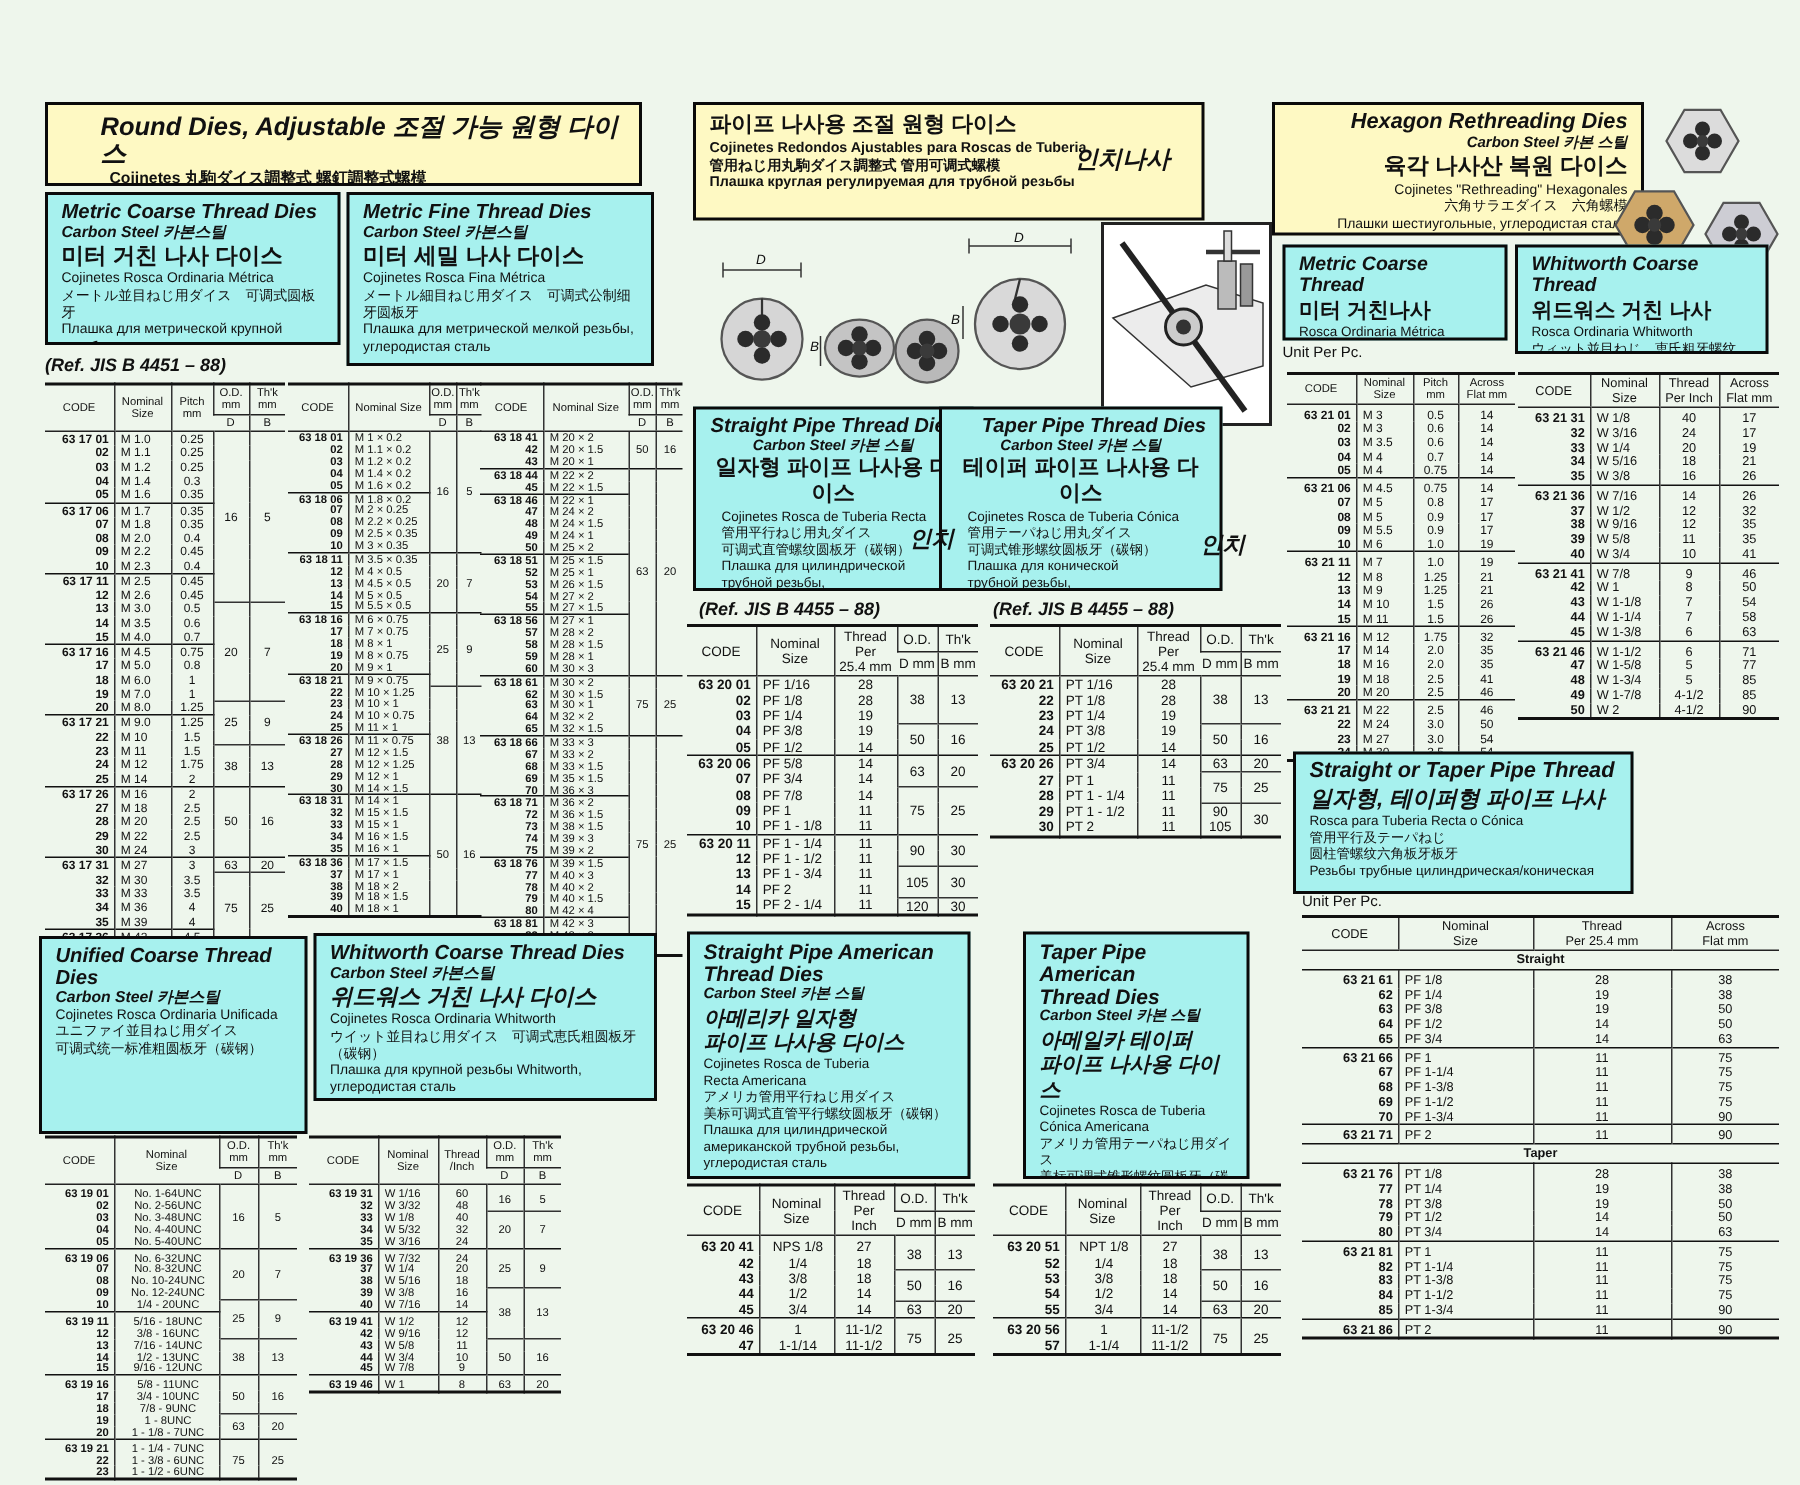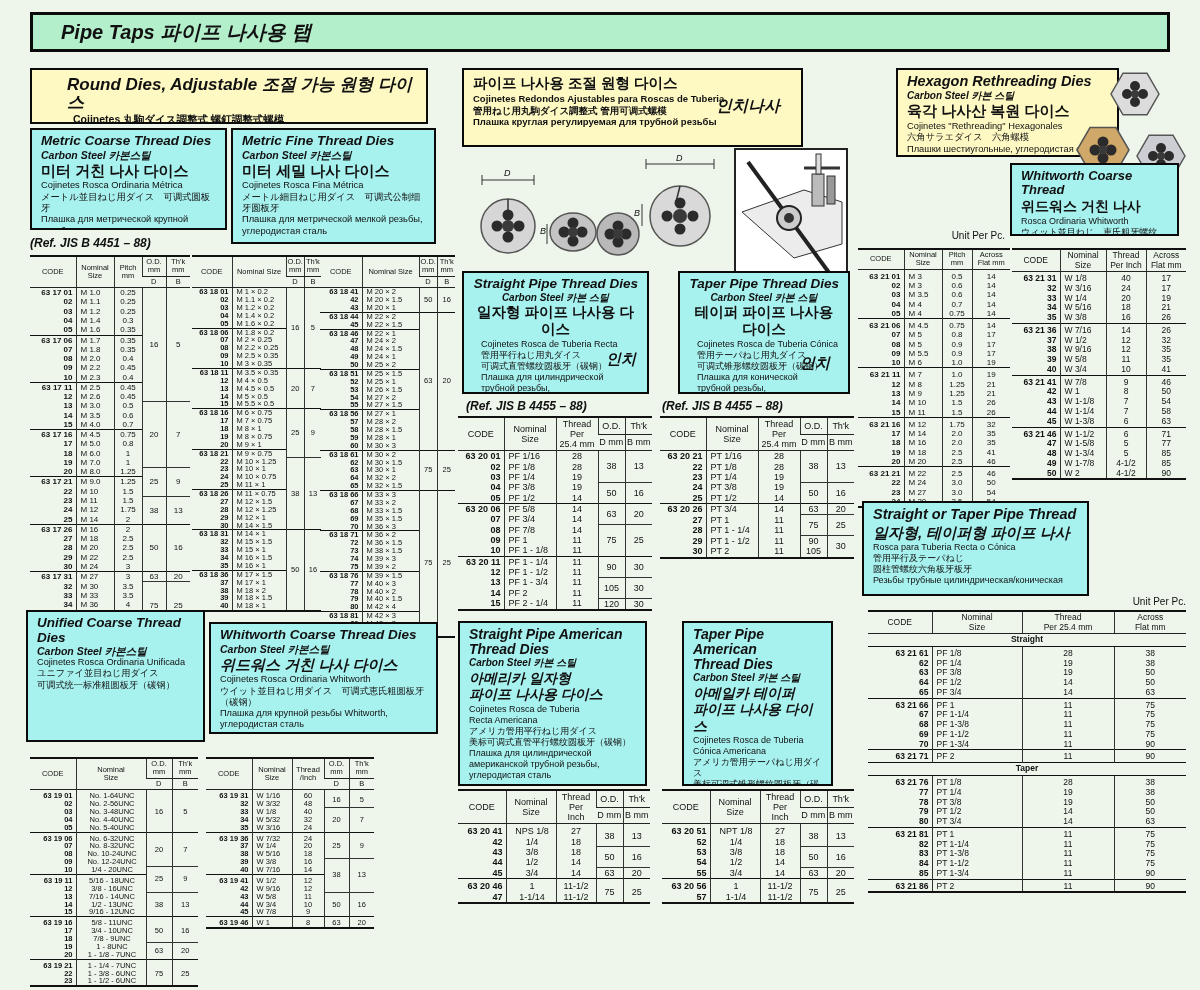--- a/index.html
+++ b/index.html
@@ -41,21 +41,21 @@
   .b-spa .bx-korean,.b-tpa .bx-korean{font-size:14px;font-style:italic;}
   .b-spa .bx-small,.b-tpa .bx-small{font-size:9px;}
   .b-ucd .bx-title,.b-wcd .bx-title{font-size:13.5px;}
   .b-ucd .bx-carbon,.b-wcd .bx-carbon{font-size:10.5px;}
   .b-ucd .bx-korean,.b-wcd .bx-korean{font-size:15px;font-style:italic;}
   .b-ucd .bx-small,.b-wcd .bx-small{font-size:9.2px;}
   .b-stp .bx-title{font-size:14.5px;}
   .b-stp .bx-korean{font-size:15px;font-style:italic;}
   .b-stp .bx-small{font-size:9px;}
   .refnote{font-style:italic;font-weight:bold;font-size:12px;}
-  .unitnote{font-size:10px;text-align:right;}
+  .unitnote{font-size:10px;text-align:left;}
   .inch-lbl{position:absolute;font-style:italic;font-weight:bold;font-size:15px;}
   
   .tw table{border-collapse:collapse;border-top:2px solid #111;border-bottom:2px solid #111;table-layout:fixed;background:transparent;}
   .tw th{font-weight:normal;white-space:pre-line;border-left:1px solid #333;padding:1px;line-height:1.12;text-align:center;vertical-align:middle;}
   .tw td{border-left:1px solid #333;padding:0 2px;line-height:1.16;text-align:center;vertical-align:middle;white-space:pre-line;}
   .tw th:first-child,.tw td:first-child{border-left:none;}
   .tw thead th{border-bottom:1px solid #222;}
   .tw tr.grp td{border-top:1.2px solid #111;}
   .tw td.mg{border-top:1px solid #333;}
   .tw td.code{text-align:right;font-weight:bold;padding-right:3px;}
@@ -67,23 +67,20 @@
   .f75 table{font-size:7.5px;} .f75 td{line-height:1.05;}
   .f85 table{font-size:8.5px;} .f85 td{line-height:1.15;}
   .f9 table{font-size:9px;} .f9 td{line-height:1.15;}
   .f75 th,.f8 th{font-size:7.5px;}
 </style>
 </head>
 <body>
 
 <div id="root">
 
-  <div class="abs banner">
-    <span class="ttl">Pipe Taps  파이프 나사용 탭</span>
-  </div>
 
   <div class="box pink b-rda abs" style="left:30px;top:68px;width:398px;height:56px;">
       <div class="bx-title">Round Dies, Adjustable  조절 가능 원형 다이스</div>
       <div class="bx-small">Cojinetes  丸駒ダイス調整式      螺釘調整式螺模</div>
     </div>
   <div class="box cyan b-mc abs" style="left:30px;top:128px;width:197px;height:102px;">
       <div class="bx-title">Metric Coarse Thread Dies</div>
       <div class="bx-carbon">Carbon Steel  카본스틸</div>
       <div class="bx-korean">미터 거친 나사 다이스</div>
       <div class="bx-small">Cojinetes Rosca Ordinaria Métrica</div>
@@ -721,21 +718,21 @@
             <td class="cl">M 42 × 2</td>
           </tr>
           <tr>
             <td class="code">83</td>
             <td class="cl">M 42 × 1.5</td>
           </tr>
         </tbody>
       </table>
     </div>
 
-  <div class="box cyan b-ucd abs" style="left:26px;top:610px;width:179px;height:132px;">
+  <div class="box cyan b-ucd abs" style="left:26px;top:624px;width:179px;height:132px;">
       <div class="bx-title">Unified Coarse Thread Dies</div>
       <div class="bx-carbon">Carbon Steel  카본스틸</div>
       <div class="bx-small">Cojinetes Rosca Ordinaria Unificada</div>
       <div class="bx-small">ユニファイ並目ねじ用ダイス</div>
       <div class="bx-small">可调式统一标准粗圆板牙（碳钢）</div>
     </div>
   <div class="box cyan b-wcd abs" style="left:209px;top:622px;width:229px;height:112px;">
       <div class="bx-title">Whitworth Coarse Thread Dies</div>
       <div class="bx-carbon">Carbon Steel  카본스틸</div>
       <div class="bx-korean">위드워스 거친 나사 다이스</div>
@@ -1073,21 +1070,21 @@
   <div class="box cyan b-spd abs" style="left:462px;top:271px;width:187px;height:123px;">
       <div class="bx-title">Straight Pipe Thread Dies</div>
       <div class="bx-carbon">Carbon Steel  카본 스틸</div>
       <div class="bx-korean">일자형 파이프 나사용 다이스</div>
       <div class="bx-small">Cojinetes Rosca de Tuberia Recta</div>
       <div class="bx-small">管用平行ねじ用丸ダイス</div>
       <div class="bx-small">可调式直管螺纹圆板牙（碳钢）</div>
       <div class="bx-small">Плашка для цилиндрической</div>
       <div class="bx-small">трубной резьбы,</div>
     </div>
-  <div class="box cyan b-tpd abs" style="left:678px;top:271px;width:172px;height:123px;">
+  <div class="box cyan b-tpd abs" style="left:626px;top:271px;width:189px;height:123px;">
       <div class="bx-title">Taper Pipe Thread Dies</div>
       <div class="bx-carbon">Carbon Steel  카본 스틸</div>
       <div class="bx-korean">테이퍼 파이프 나사용 다이스</div>
       <div class="bx-small">Cojinetes Rosca de Tuberia Cónica</div>
       <div class="bx-small">管用テーパねじ用丸ダイス</div>
       <div class="bx-small">可调式锥形螺纹圆板牙（碳钢）</div>
       <div class="bx-small">Плашка для конической</div>
       <div class="bx-small">трубной резьбы,</div>
     </div>
   <div class="abs inch-lbl" style="left:606px;top:350px;">인치</div>
@@ -1467,21 +1464,21 @@
           </tr>
           <tr>
             <td class="code">57</td>
             <td class="cl">1-1/4</td>
             <td class="">11-1/2</td>
           </tr>
         </tbody>
       </table>
     </div>
 
-  <div class="box pink b-hrd abs" style="left:896px;top:68px;width:223px;height:89px;">
+  <div class="box pink b-hrd abs" style="left:848px;top:68px;width:248px;height:89px;text-align:right;">
       <div class="bx-title">Hexagon Rethreading Dies</div>
       <div class="bx-carbon">Carbon Steel  카본 스틸</div>
       <div class="bx-korean">육각 나사산 복원 다이스</div>
       <div class="bx-small">Cojinetes "Rethreading" Hexagonales</div>
       <div class="bx-small">六角サラエダイス　六角螺模</div>
       <div class="bx-small">Плашки шестиугольные, углеродистая сталь</div>
     </div>
 
   <div class="abs" style="left:1073px;top:68px;">
     <svg width="118" height="120" viewBox="0 0 118 120">
@@ -1499,20 +1496,26 @@
       <circle cx="30" cy="82" r="4.5" fill="#3a3a3a"></circle>
       <polygon points="112,88 100,67.2 76,67.2 64,88 76,108.8 100,108.8" fill="#cdcdd4" stroke="#555" stroke-width="1.5"></polygon>
       <circle cx="88" cy="80" r="5" fill="#2b2b2b"></circle>
         <circle cx="80" cy="88" r="5" fill="#2b2b2b"></circle>
       <circle cx="96" cy="88" r="5" fill="#2b2b2b"></circle>
         <circle cx="88" cy="96" r="5" fill="#2b2b2b"></circle>
       <circle cx="88" cy="88" r="4" fill="#3a3a3a"></circle>
     </svg>
   </div>
 
+  <div class="box cyan b-mch abs" style="left:855px;top:163px;width:150px;height:64px;">
+      <div class="bx-title">Metric Coarse Thread</div>
+      <div class="bx-korean">미터 거친나사</div>
+      <div class="bx-small">Rosca Ordinaria Métrica</div>
+      <div class="bx-small">メートル並目ねじ　公制粗牙螺纹</div>
+    </div>
   <div class="box cyan b-wch abs" style="left:1010px;top:163px;width:169px;height:73px;">
       <div class="bx-title">Whitworth Coarse Thread</div>
       <div class="bx-korean">위드워스 거친 나사</div>
       <div class="bx-small">Rosca Ordinaria Whitworth</div>
       <div class="bx-small">ウィット並目ねじ　恵氏粗牙螺纹</div>
     </div>
   <div class="abs unitnote" style="left:855px;top:230px;width:150px;">Unit Per Pc.</div>
 
   <div class="abs tw f8 gappy" style="left:858px;top:248px;">
       <table>

